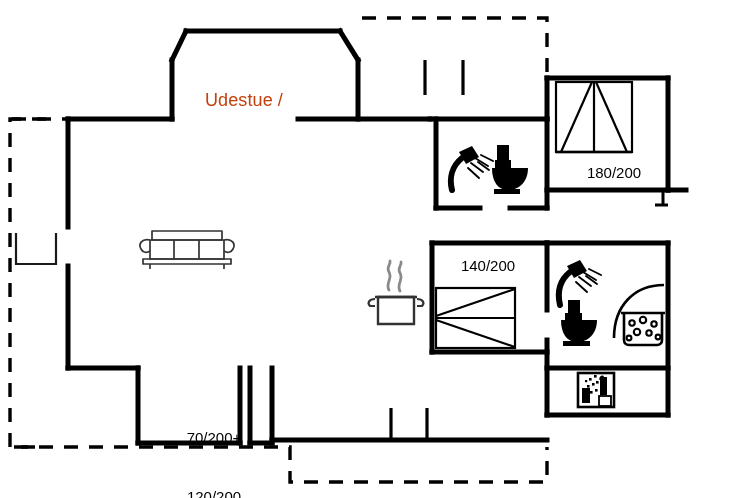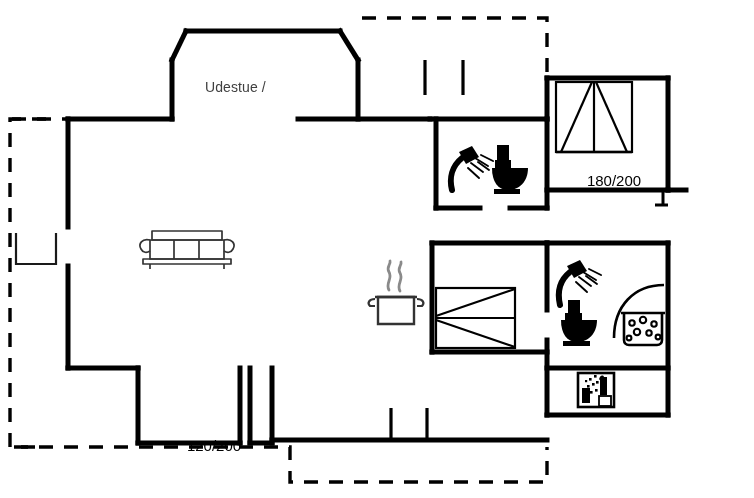--- a/index.html
+++ b/index.html
@@ -21,35 +21,34 @@
     position: absolute;
     left: 0;
     top: 0;
     width: 754px;
     height: 498px;
     display: block;
   }
   .label-text {
     position: absolute;
     font-family: "Liberation Sans", sans-serif;
-    font-size: 14px;
-    color: #404040;
+    font-size: 18px;
+    color: #c2410c;
     white-space: pre;
     line-height: 1.30;
     letter-spacing: 0.1px;
   }
   .dim-text {
     position: absolute;
     font-family: "Liberation Sans", sans-serif;
     font-size: 15px;
     color: #000000;
     white-space: pre;
     line-height: 1.30;
     text-align: center;
-    margin-top: 8px;
   }
 </style>
 </head>
 <body>
 
 <div id="floorplan-root">
 
   <svg id="floorplan-svg" viewBox="0 0 754 498" xmlns="http://www.w3.org/2000/svg">
 
     <g fill="none" stroke="#000000" stroke-width="3.4" stroke-dasharray="14,11" stroke-linecap="butt">
@@ -299,18 +298,20 @@
     </g>
 
   </svg>
 
   <div class="label-text" style="left:205px; top:42px;">
     <div>Udestue /</div>
   </div>
 
   <div class="dim-text" style="left:568px; top:163px; width:92px;">180/200</div>
 
+  <div class="dim-text" style="left:442px; top:256px; width:92px;">140/200</div>
 
   <div class="dim-text" style="left:168px; top:389px; width:92px;">
+    <div>70/200+</div>
     <div>120/200</div>
   </div>
 
 </div>
 
 </body></html>

